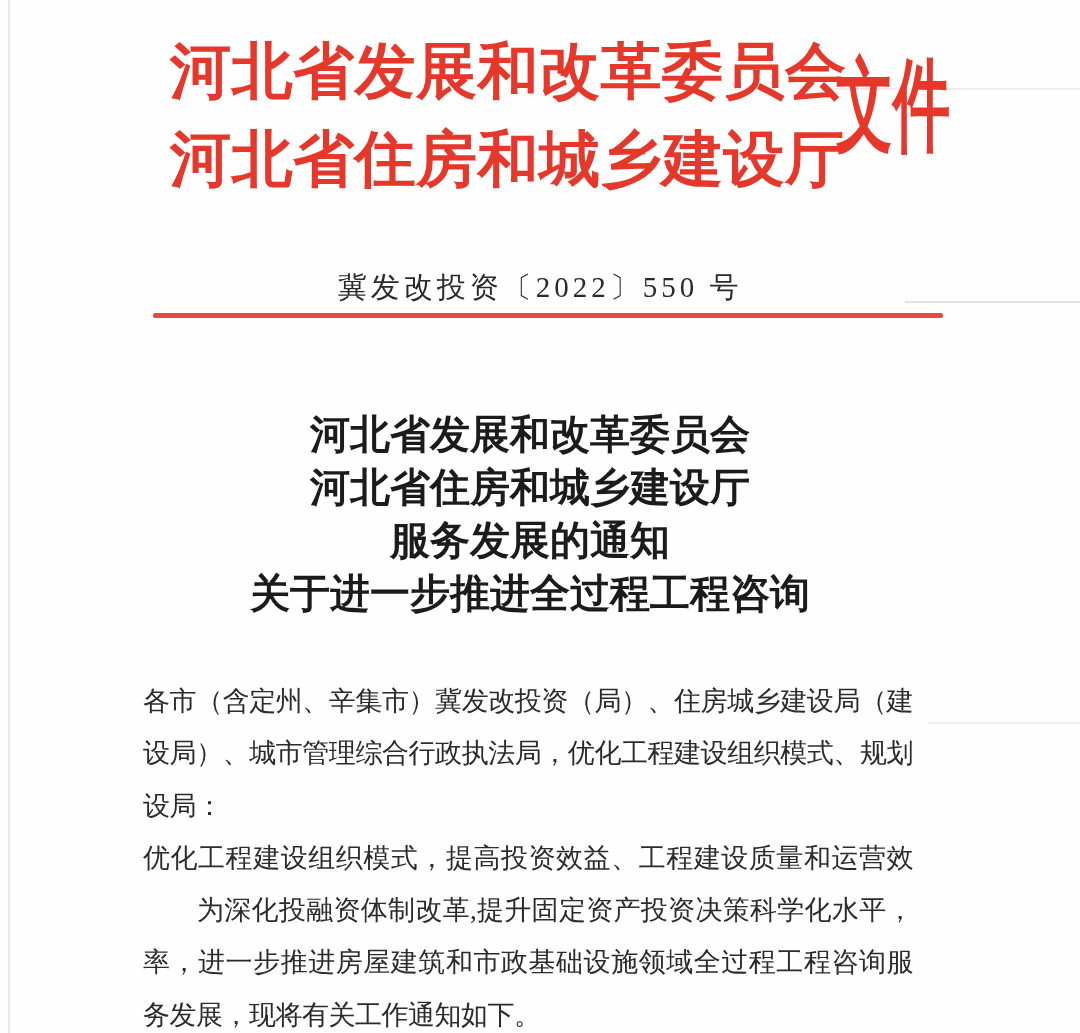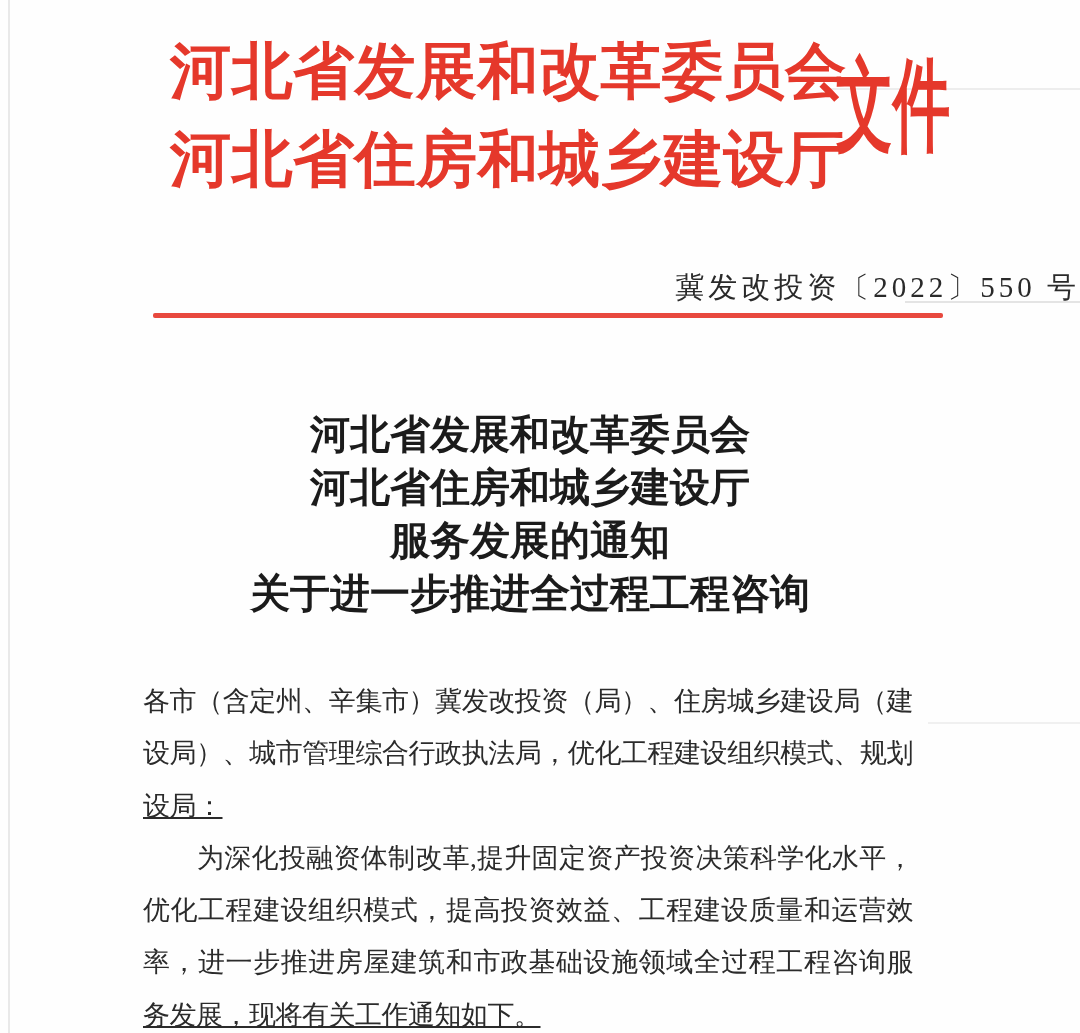--- a/index.html
+++ b/index.html
@@ -43,21 +43,21 @@
     font-size: 57px; font-weight: 700; color: #e5382b;
     line-height: 1; letter-spacing: 0;
     transform: scaleY(1.78);
     transform-origin: 0 0;
     white-space: nowrap;
   }
 
   
   .doc-number {
     position: absolute; left: 0; top: 268px; width: 1080px;
-    text-align: right;
+    text-align: center;
     font-size: 29px; color: #2a2a2a; letter-spacing: 4px;
   }
 
   
   .red-divider {
     position: absolute; left: 153px; top: 313px; width: 790px; height: 5px;
     background: #e8493e; border-radius: 2px;
   }
 
   
@@ -78,21 +78,20 @@
     height: 52.3px; overflow: hidden; white-space: nowrap;
   }
   .bline.just {
     text-align: justify; text-align-last: justify; white-space: normal;
   }
   .bline.indent {
     padding-left: 54px;
   }
   .bline.plain {
     text-align: left;
-    text-decoration: underline;
   }
 </style>
 </head>
 <body>
 
 <div class="scan-edge-left"></div>
 <div class="scan-line-top"></div>
 <div class="scan-line-mid"></div>
 <div class="scan-line-body"></div>
 
@@ -110,17 +109,17 @@
   <div>河北省发展和改革委员会</div>
   <div>河北省住房和城乡建设厅</div>
   <div>服务发展的通知</div>
   <div>关于进一步推进全过程工程咨询</div>
 </div>
 
 <div class="doc-body">
   <div class="bline just">各市（含定州、辛集市）冀发改投资（局）、住房城乡建设局（建</div>
   <div class="bline just">设局）、城市管理综合行政执法局，优化工程建设组织模式、规划建</div>
   <div class="bline plain">设局：</div>
+  <div class="bline just">优化工程建设组织模式，提高投资效益、工程建设质量和运营效</div>
   <div class="bline just indent">为深化投融资体制改革,提升固定资产投资决策科学化水平，</div>
-  <div class="bline just">优化工程建设组织模式，提高投资效益、工程建设质量和运营效</div>
   <div class="bline just">率，进一步推进房屋建筑和市政基础设施领域全过程工程咨询服</div>
   <div class="bline plain">务发展，现将有关工作通知如下。</div>
 </div>
 
 </body></html>

